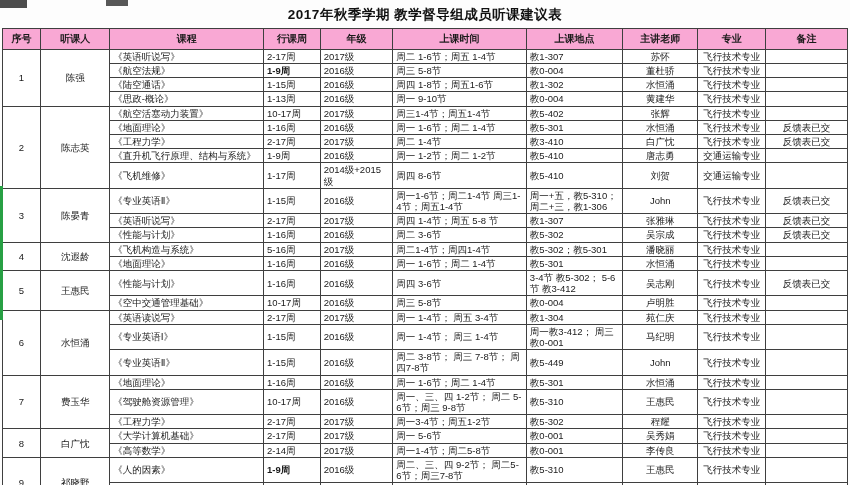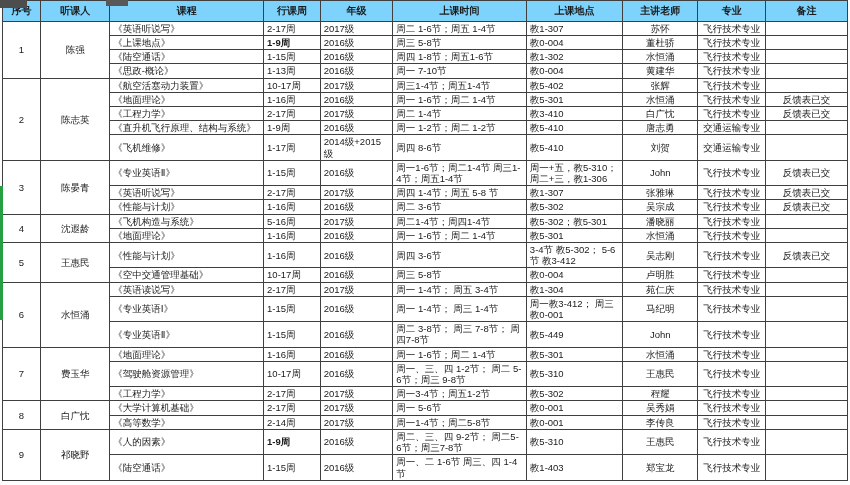--- a/index.html
+++ b/index.html
@@ -16,40 +16,41 @@
     border-collapse:collapse;table-layout:fixed;
     width:846px;margin:0 2px;background:#fff;
   }
   table.grid th, table.grid td{
     border:1px solid #3f3f3f;
     font-size:9.5px;line-height:1.18;
     padding:1px 3px;overflow:hidden;vertical-align:middle;
     word-break:break-all;
   }
   table.grid th{
-    font-size:10px;font-weight:bold;text-align:center;padding:4px 2px;background:#7dd3fc;
+    font-size:10px;font-weight:bold;text-align:center;padding:4px 2px;background:#f9a8d4;
   }
   td.ctr{text-align:center;}
   td.lft{text-align:left;}
   td.wbold{font-weight:bold;}
   .outer{border:1.5px solid #222;}
   
   .artifact{position:absolute;background:#4d4d4d;}
   .art-tl{left:0;top:0;width:27px;height:8px;}
   .art-tm{left:106px;top:0;width:22px;height:6px;background:#585858;}
   .green-strip{position:absolute;left:0;top:186px;width:3px;height:134px;background:#27a044;}
 </style>
 </head>
 <body>
 
 <div class="sheet">
   <div class="artifact art-tl"></div>
   <div class="artifact art-tm"></div>
   <div class="green-strip"></div>
 
+  <div class="doc-title">2017年秋季学期 教学督导组成员听课建议表</div>
 
   <table class="grid outer">
     <colgroup>
       <col style="width:4.5%">
         <col style="width:8.2%">
         <col style="width:18.2%">
       <col style="width:6.7%">
         <col style="width:8.6%">
         <col style="width:15.8%">
       <col style="width:11.4%">
@@ -78,21 +79,21 @@
           <td class="lft">《英语听说写》</td>
           <td class="lft">2-17周</td>
           <td class="lft">2017级</td>
           <td class="lft">周二 1-6节；周五 1-4节</td>
           <td class="lft">教1-307</td>
           <td class="ctr">苏怀</td>
           <td class="ctr">飞行技术专业</td>
           <td class="ctr"></td>
         </tr>
         <tr>
-          <td class="lft">《上课地点》</td>
+          <td class="lft">《航空法规》</td>
           <td class="lft wbold">1-9周</td>
           <td class="lft">2016级</td>
           <td class="lft">周三 5-8节</td>
           <td class="lft">教0-004</td>
           <td class="ctr">董杜骄</td>
           <td class="ctr">飞行技术专业</td>
           <td class="ctr"></td>
         </tr>
         <tr>
           <td class="lft">《陆空通话》</td>
@@ -101,21 +102,21 @@
           <td class="lft">周四 1-8节；周五1-6节</td>
           <td class="lft">教1-302</td>
           <td class="ctr">水恒涌</td>
           <td class="ctr">飞行技术专业</td>
           <td class="ctr"></td>
         </tr>
         <tr>
           <td class="lft">《思政-概论》</td>
           <td class="lft">1-13周</td>
           <td class="lft">2016级</td>
-          <td class="lft">周一 7-10节</td>
+          <td class="lft">周一 9-10节</td>
           <td class="lft">教0-004</td>
           <td class="ctr">黄建华</td>
           <td class="ctr">飞行技术专业</td>
           <td class="ctr"></td>
         </tr>
         <tr>
           <td class="ctr" rowspan="5">2</td>
           <td class="ctr" rowspan="5">陈志英</td>
           <td class="lft">《航空活塞动力装置》</td>
           <td class="lft">10-17周</td>

